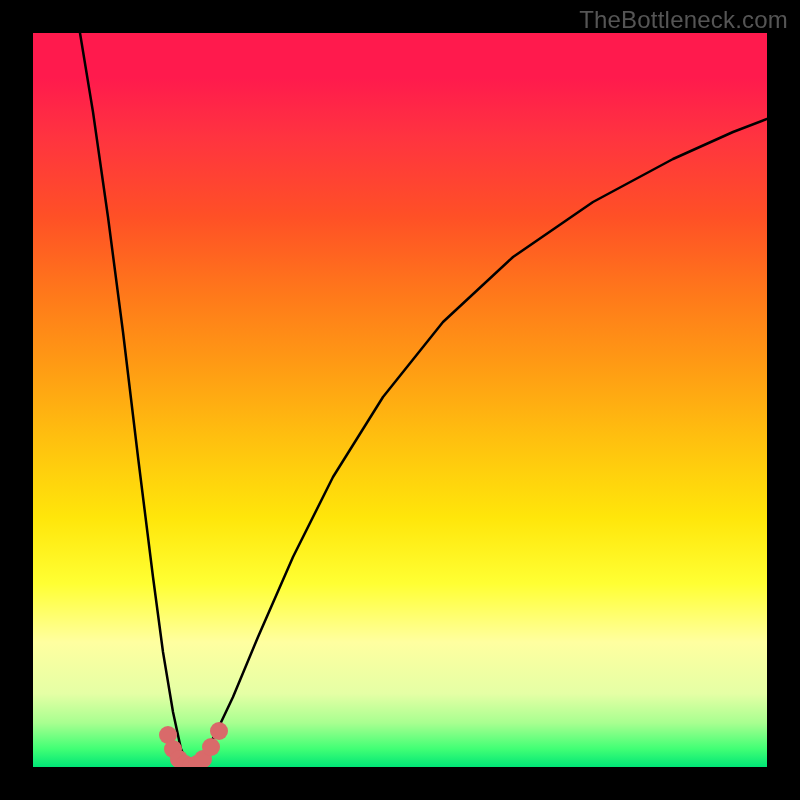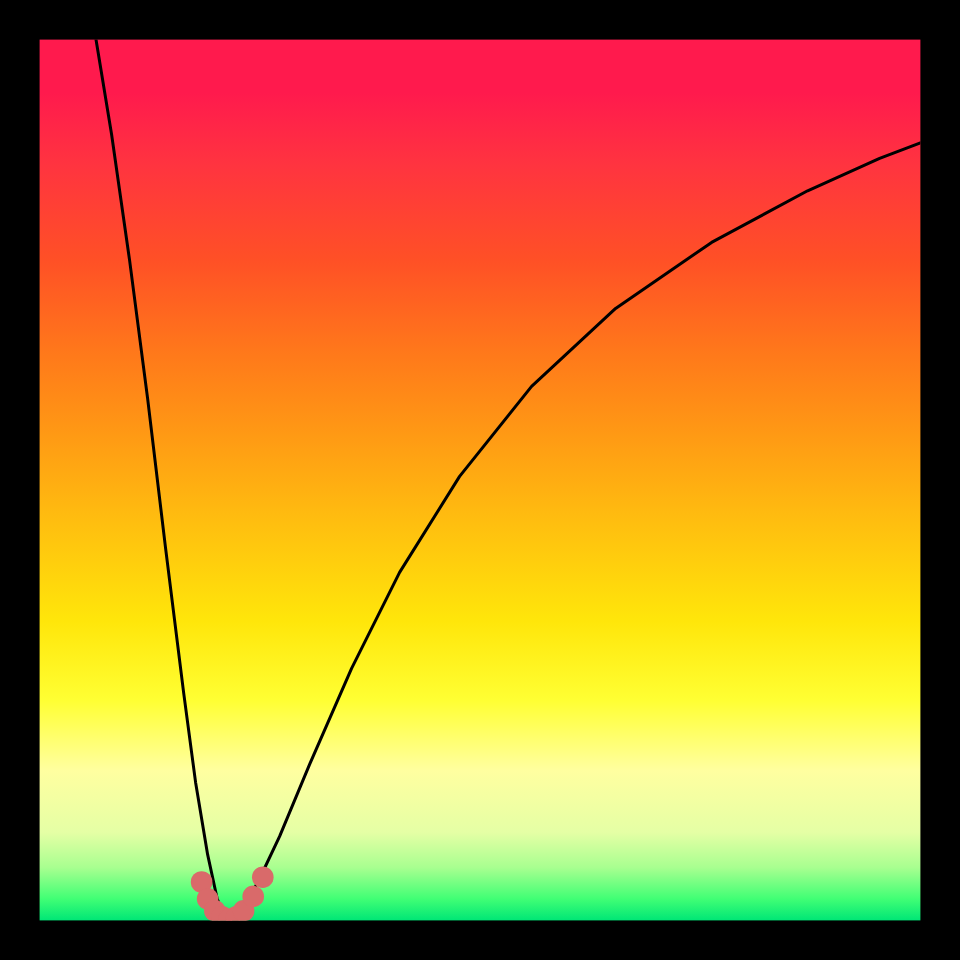--- a/index.html
+++ b/index.html
@@ -57,20 +57,21 @@
     left: 0;
     top: 0;
     width: 734px;
     height: 734px;
   }
 </style>
 </head>
 <body>
 
 <div class="frame">
+  <div class="watermark">TheBottleneck.com</div>
   <div class="plot">
     <svg class="curve" viewBox="0 0 734 734">
       <g id="curve-group">
           <path d="M47.0 0.0 L60.0 79.0 L75.0 184.0 L90.0 299.0 L105.0 424.0 L120.0 544.0 L130.0 619.0 L140.0 679.0 L148.0 716.0 L153.0 728.0 L156.0 732.0 L158.0 734.0" fill="none" stroke="#000" stroke-width="2.5" stroke-linecap="round" stroke-linejoin="round"></path>
           <path d="M158.0 734.0 L162.0 731.0 L170.0 722.0 L182.0 702.0 L200.0 664.0 L225.0 604.0 L260.0 524.0 L300.0 444.0 L350.0 364.0 L410.0 289.0 L480.0 224.0 L560.0 169.0 L640.0 126.0 L700.0 99.0 L734.0 86.0" fill="none" stroke="#000" stroke-width="2.5" stroke-linecap="round" stroke-linejoin="round"></path>
         </g>
       <g id="marker-group">
           <circle cx="135" cy="702" r="9" fill="#d96a6a"></circle>
           <circle cx="140" cy="716" r="9" fill="#d96a6a"></circle>
           <circle cx="146" cy="726" r="9" fill="#d96a6a"></circle>

